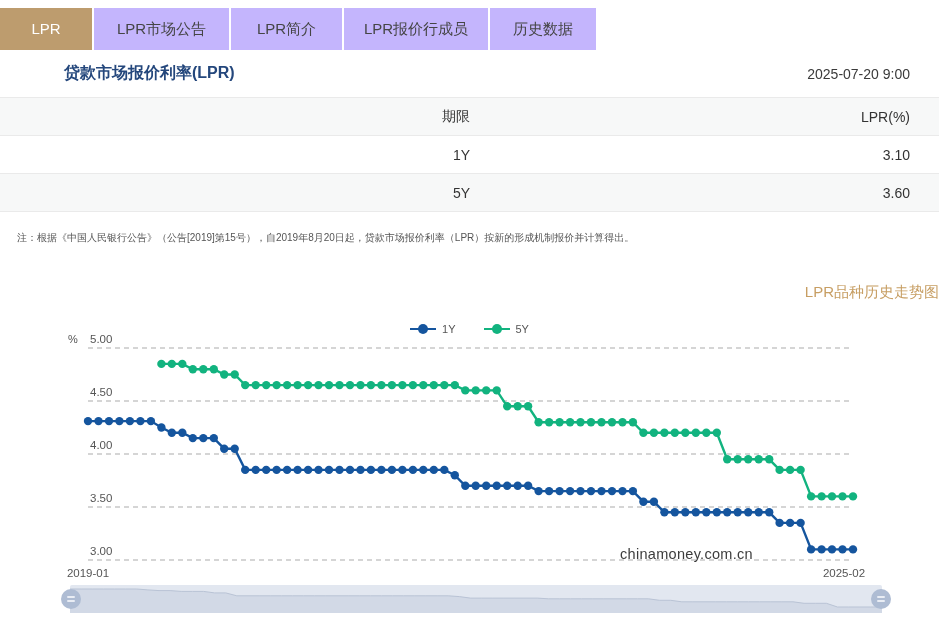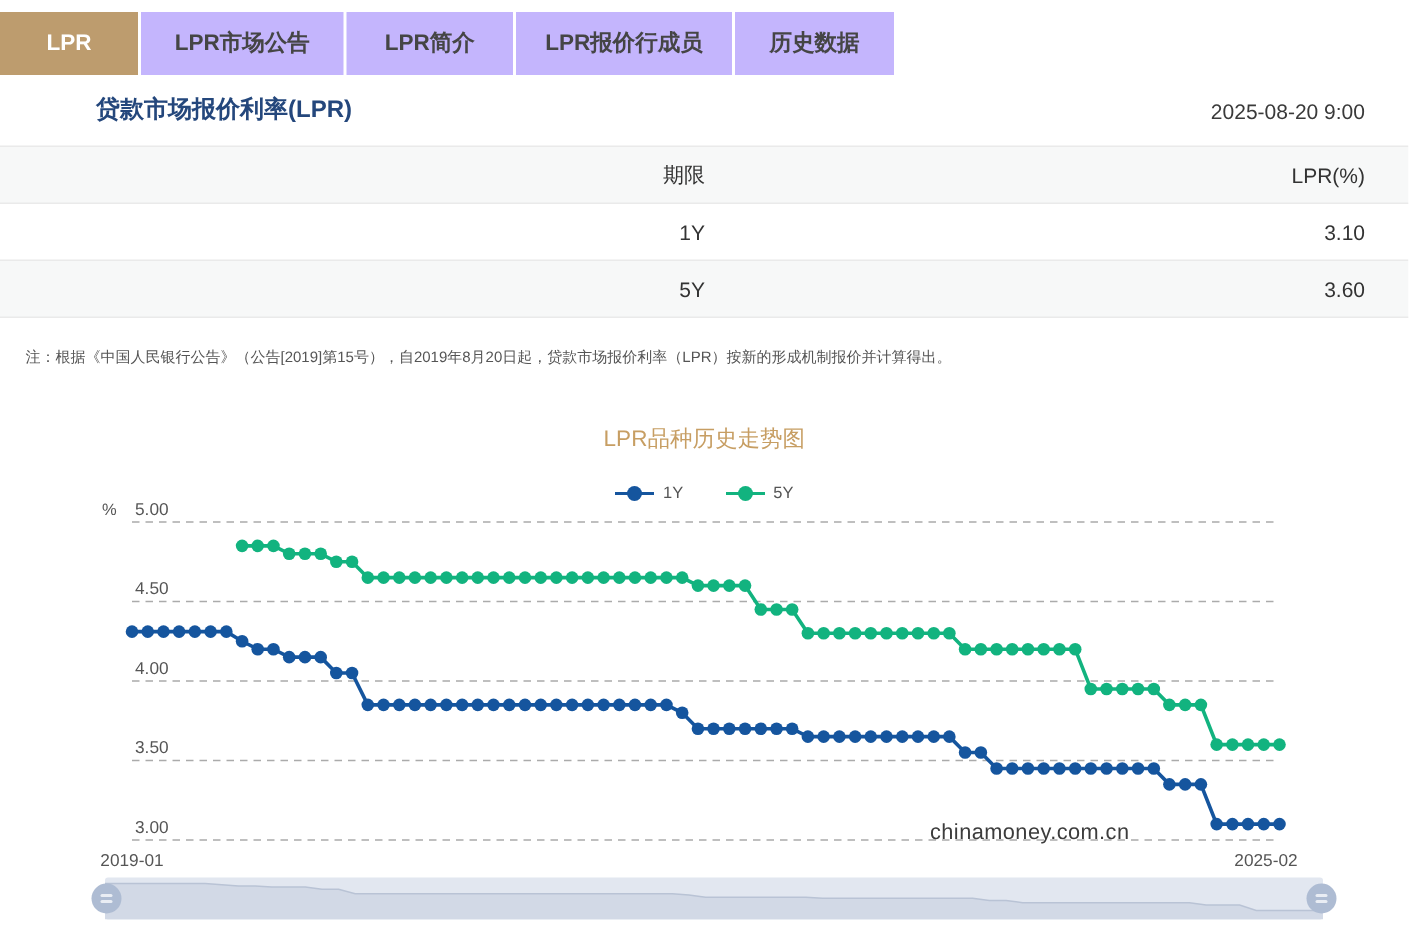--- a/index.html
+++ b/index.html
@@ -2,21 +2,21 @@
 <html><head>
 <meta charset="utf-8">
 <style>
   * { margin:0; padding:0; box-sizing:border-box; }
   html,body { background:#fff; }
   body {
     width:939px; height:626px; position:relative; overflow:hidden;
     font-family:"Liberation Sans","DejaVu Sans",sans-serif; color:#333;
   }
   
-  .tabs { position:absolute; top:8px; left:0; display:flex; gap:2px;font-weight:bold; }
+  .tabs { position:absolute; top:8px; left:0; display:flex; gap:2px; }
   .tab {
     height:42px; line-height:42px; text-align:center; font-size:15px;
     background:#c4b5fd; color:#454545; cursor:pointer; white-space:nowrap;
   }
   .tab.w0{width:92px;} .tab.w1{width:135px;} .tab.w2{width:111px;}
   .tab.w3{width:144px;} .tab.w4{width:106px;}
   .tab.active { background:#bd9c6e; color:#fff; }
   
   .page-title { position:absolute; top:63px; left:30px; font-size:16px; font-weight:bold; color:#24477c;margin-left:34px; }
   .page-date  { position:absolute; top:66px; right:29px; font-size:14px; color:#3a3a3a; }
@@ -24,21 +24,21 @@
   .rate-table { position:absolute; top:97px; left:0; width:939px; border-top:1px solid #eaeaea; }
   .t-row { display:flex; height:38px; align-items:center; border-bottom:1px solid #eaeaea; font-size:14px; }
   .t-row > div { text-align:right; }
   .t-row .c1 { width:470px; }
   .t-row .c2 { width:440px; }
   .t-row.head { background:#f7f8f8; color:#333; }
   .t-row.alt  { background:#f7f8f8; }
   
   .note { position:absolute; top:231px; left:17px; width:905px; font-size:10px; color:#555; }
   
-  .chart-title { position:absolute; top:283px; left:0; width:939px; text-align:center;
+  .chart-title { position:absolute; top:283px; left:0; width:939px; text-align:right;
                  font-size:15px; color:#c79e63; }
   .legend { position:absolute; top:323px; left:0; width:939px; display:flex;
             justify-content:center; gap:28px; align-items:center; }
   .legend-item { display:flex; align-items:center; cursor:pointer; }
   .lg-swatch { position:relative; width:26px; height:10px; margin-right:6px; }
   .lg-line { position:absolute; top:4px; left:0; width:26px; height:2px; }
   .lg-dot  { position:absolute; top:0; left:8px; width:10px; height:10px; border-radius:50%; }
   .legend-item span.lbl { font-size:11px; color:#555; }
   .chart-plot { position:absolute; top:330px; left:0; width:939px; height:256px; }
   
@@ -57,21 +57,21 @@
 
 <div class="tabs">
   <div class="tab w0 active">LPR</div>
   <div class="tab w1">LPR市场公告</div>
   <div class="tab w2">LPR简介</div>
   <div class="tab w3">LPR报价行成员</div>
   <div class="tab w4">历史数据</div>
 </div>
 
 <div class="page-title">贷款市场报价利率(LPR)</div>
-<div class="page-date">2025-08-20 9:00</div>
+<div class="page-date">2025-07-20 9:00</div>
 
 <div class="rate-table">
   <div class="t-row head">
     <div class="c1">期限</div>
     <div class="c2">LPR(%)</div>
   </div>
   <div class="t-row">
     <div class="c1">1Y</div>
     <div class="c2">3.10</div>
   </div>

